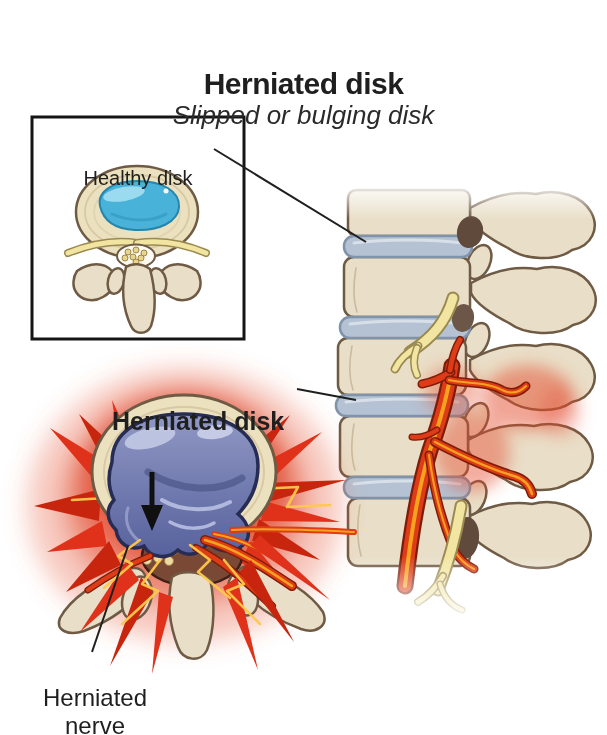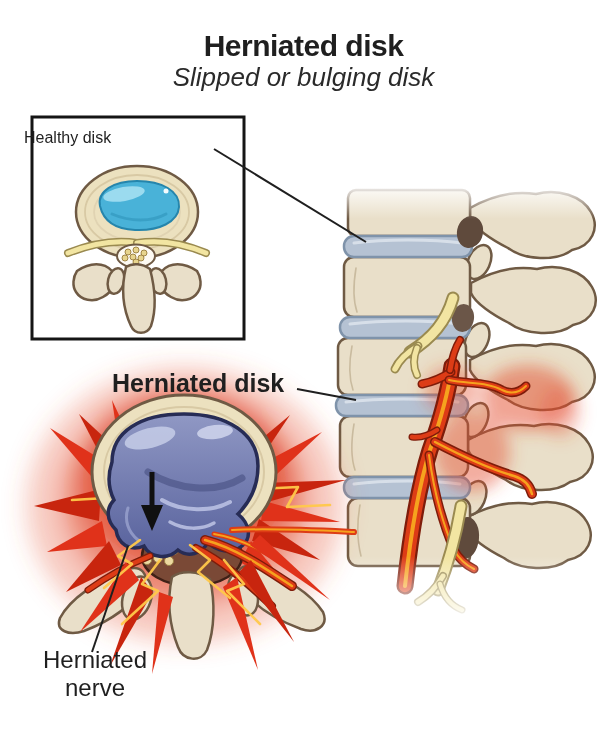--- a/index.html
+++ b/index.html
@@ -1,24 +1,24 @@
 <!DOCTYPE html>
 <html style="--label-ink: #1f1f1f; --bone: #e9dfc9; --bone-outline: #6f5a44; --disk-gray-blue: #b5c2d3; --nucleus-blue: #49b2d8; --nucleus-purple: #6872ad; --nerve-yellow: #f2e5a2; --inflamed-red: #dd3c16; --spike-red: #e0321a; --lightning-yellow: #ffc84a; --canal-brown: #7a4936;"><head>
 <meta charset="utf-8">
 <style>
   html,body{margin:0;padding:0;background:#fff;}
   .canvas{
     position:relative;width:607px;height:735px;background:#fff;overflow:hidden;
     font-family:"Liberation Sans",sans-serif;color:var(--label-ink,#1f1f1f);
   }
   svg.art{position:absolute;left:0;top:0;width:607px;height:735px;}
-  .label{position:absolute;line-height:1.18;}
+  .label{position:absolute;line-height:1.18;margin-top:38px;}
   .title{left:0;top:28px;width:607px;text-align:center;font-size:30px;font-weight:700;letter-spacing:-.5px;}
   .subtitle{left:0;top:62px;width:607px;text-align:center;font-size:26px;font-style:italic;color:#2a2a2a;}
-  .lbl-healthy{left:24px;top:129px;width:204px;font-size:16px;}
+  .lbl-healthy{left:36px;top:129px;width:204px;text-align:center;font-size:20px;}
   .lbl-lumbar{left:353px;top:125px;width:206px;text-align:center;font-size:25px;}
   .lbl-herniated{left:112px;top:369px;font-size:25px;font-weight:700;}
   .lbl-compressed{left:20px;top:646px;width:150px;text-align:center;font-size:24px;}
   
   .bone{fill:var(--bone,#e9dfc9);stroke:var(--bone-outline,#6f5a44);stroke-width:2.5;}
   .sketch{stroke:#c9bb9f;stroke-width:1.6;fill:none;stroke-linecap:round;}
   .diskblue{fill:var(--disk-gray-blue,#b5c2d3);stroke:#7f93aa;stroke-width:2.5;}
   .diskline{stroke:#dde4ec;stroke-width:3;fill:none;opacity:.85;stroke-linecap:round;}
   .spike{fill:var(--spike-red,#e0321a);}
   .spike2{fill:#c8250e;}

